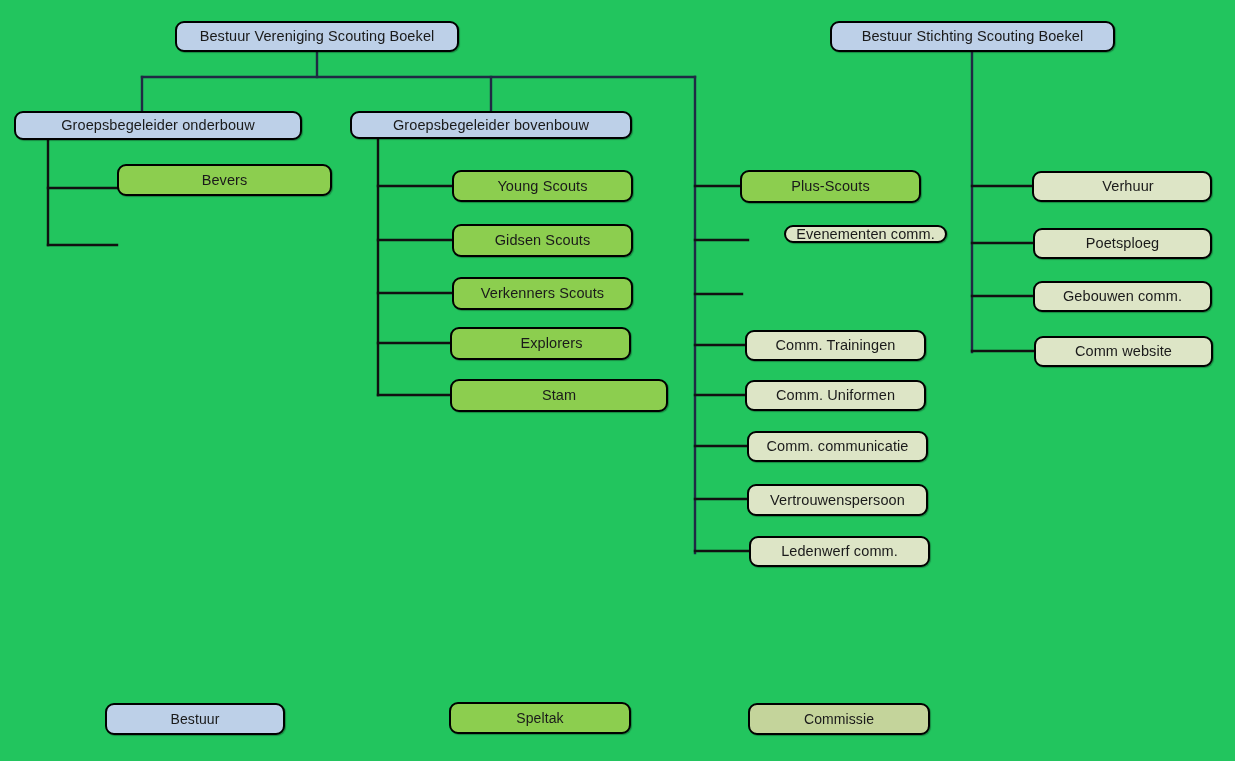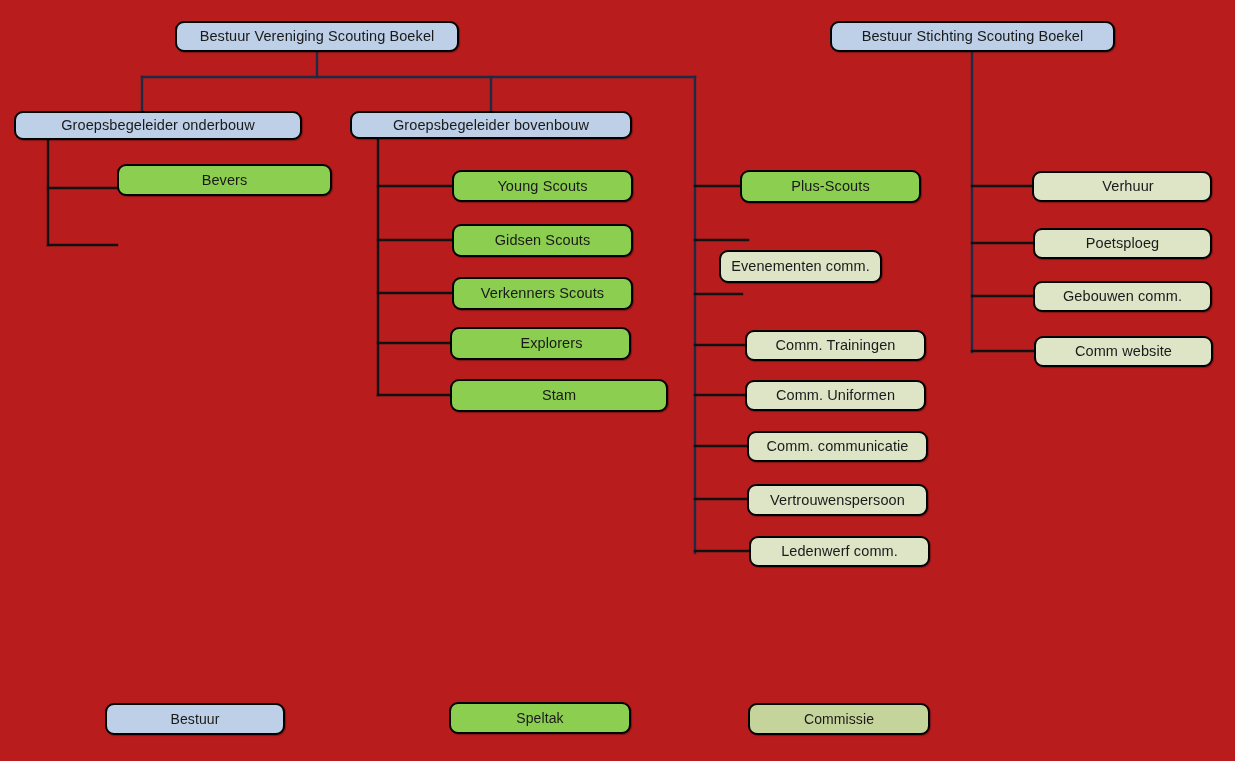--- a/index.html
+++ b/index.html
@@ -8,21 +8,21 @@
     background: #ffffff;
   }
   body {
     font-family: "Liberation Sans", sans-serif;
     -webkit-font-smoothing: antialiased;
   }
   #chart-root {
     position: relative;
     width: 1235px;
     height: 761px;
-    background: #b91c1c;
+    background: #22c55e;
     overflow: hidden;
   }
   #connector-layer {
     position: absolute;
     left: 0;
     top: 0;
     width: 1235px;
     height: 761px;
     pointer-events: none;
   }
@@ -126,21 +126,21 @@
   <div class="node speltak" style="left:450px; top:327px; width:181px; height:33px;padding-left:28px;">
     <span>Explorers</span>
   </div>
   <div class="node speltak" style="left:450px; top:379px; width:218px; height:33px;">
     <span>Stam</span>
   </div>
 
   <div class="node speltak" style="left:740px; top:170px; width:181px; height:33px;">
     <span>Plus-Scouts</span>
   </div>
-  <div class="node commissie" style="left:719px; top:225px; width:163px; height:33px;margin-top:25px;">
+  <div class="node commissie" style="left:784px; top:225px; width:163px; height:18px;">
     <span>Evenementen comm.</span>
   </div>
   <div class="node commissie" style="left:745px; top:330px; width:181px; height:31px;">
     <span>Comm. Trainingen</span>
   </div>
   <div class="node commissie" style="left:745px; top:380px; width:181px; height:31px;">
     <span>Comm. Uniformen</span>
   </div>
   <div class="node commissie" style="left:747px; top:431px; width:181px; height:31px;">
     <span>Comm. communicatie</span>

